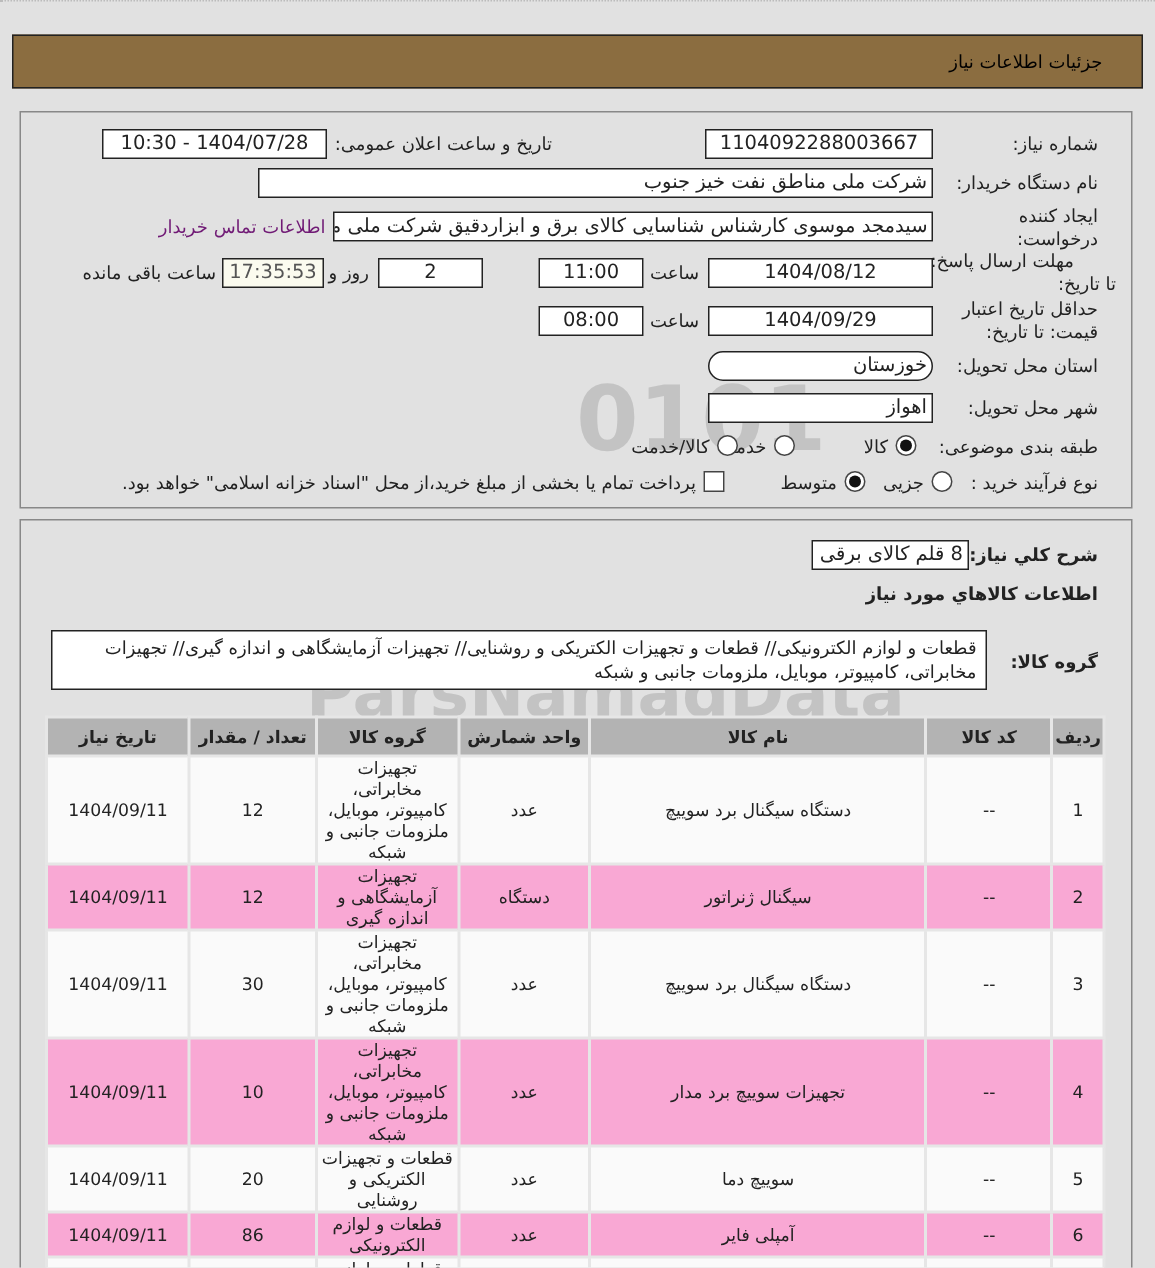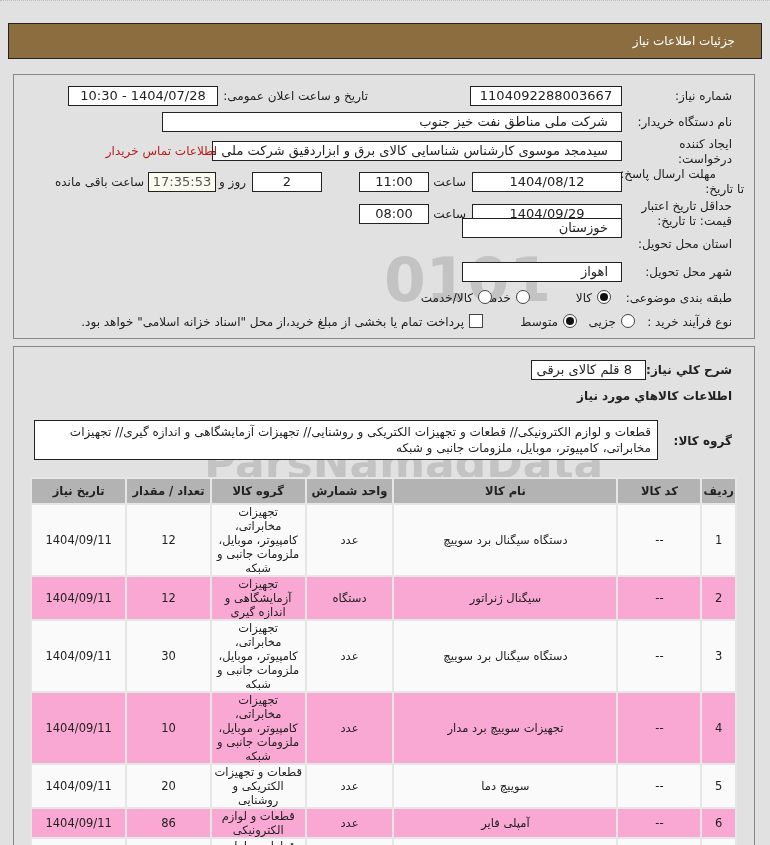--- a/index.html
+++ b/index.html
@@ -12,36 +12,36 @@
     direction:rtl;
   }
   .topline { position:absolute; left:0; right:0; top:0; height:2px; border-top:1px dotted #bbb; }
   .header {
     position:absolute; left:8px; top:23px; width:498px; height:34px;
     width:499px;
   }
   .header {
     left:8px; right:8px; width:auto;
     background:#8b6d40; border:1px solid #222;
-    color:#ffffff; font-size:12px;
+    color:#000000; font-size:12px;
   }
   .header span { position:absolute; right:26px; top:10px; }
   .panel {
     position:absolute; border:1px solid #888; background:#e1e1e1;
   }
   .p1 { left:13px; top:74px; width:740px; height:263px; }
   .p2 { left:13px; top:346px; width:740px; height:510px; }
   .lbl { position:absolute; white-space:nowrap; color:#222; font-size:12px; }
   .box {
     position:absolute; background:#fff; border:1px solid #222; height:18px;
     line-height:18px; font-size:13px; text-align:center; white-space:nowrap; overflow:hidden;
   }
-  .box.r { text-align:right; padding-right:13px; }
+  .box.r { text-align:right; padding-right:3px; }
   .box.cream { background:#fbfbef; color:#555; }
-  .link { position:absolute; color:#b91c1c; white-space:nowrap; }
+  .link { position:absolute; color:#701a75; white-space:nowrap; }
   .radio {
     position:absolute; width:12px; height:12px; border-radius:50%;
     border:1px solid #444; background:#fff;
   }
   .radio.on::after {
     content:""; position:absolute; left:2px; top:2px; width:8px; height:8px; border-radius:50%; background:#111;
   }
   .check { position:absolute; width:12px; height:12px; border:1px solid #444; background:#fff; }
   .bold { font-weight:bold; }
   .grpbox {
@@ -99,21 +99,21 @@
   <div class="box cream" style="right:538px; top:97px; width:66px;">17:35:53</div>
   <span class="lbl" style="right:610px; top:100px;">ساعت باقی مانده</span>
 
   <span class="lbl" style="right:22px; top:124px;">حداقل تاریخ اعتبار</span>
   <span class="lbl" style="right:22px; top:139px;">قیمت: تا تاریخ:</span>
   <div class="box" style="right:132px; top:129px; width:148px;">1404/09/29</div>
   <span class="lbl" style="right:288px; top:132px;">ساعت</span>
   <div class="box" style="right:325px; top:129px; width:68px;">08:00</div>
 
   <span class="lbl" style="right:22px; top:162px;">استان محل تحویل:</span>
-  <div class="box r" style="right:132px; top:143px; width:145px;">خوزستان</div>
+  <div class="box r" style="right:132px; top:159px; width:145px;border-radius:10px;">خوزستان</div>
 
   <span class="lbl" style="right:22px; top:190px;">شهر محل تحویل:</span>
   <div class="box r" style="right:132px; top:187px; width:145px;">اهواز</div>
 
   <span class="lbl" style="right:22px; top:216px;">طبقه بندی موضوعی:</span>
   <span class="radio on" style="right:143px; top:215px;"></span>
   <span class="lbl" style="right:162px; top:216px;">کالا</span>
   <span class="radio" style="right:224px; top:215px;"></span>
   <span class="lbl" style="right:243px; top:216px;">خدمت</span>
   <span class="radio" style="right:262px; top:215px;"></span>

